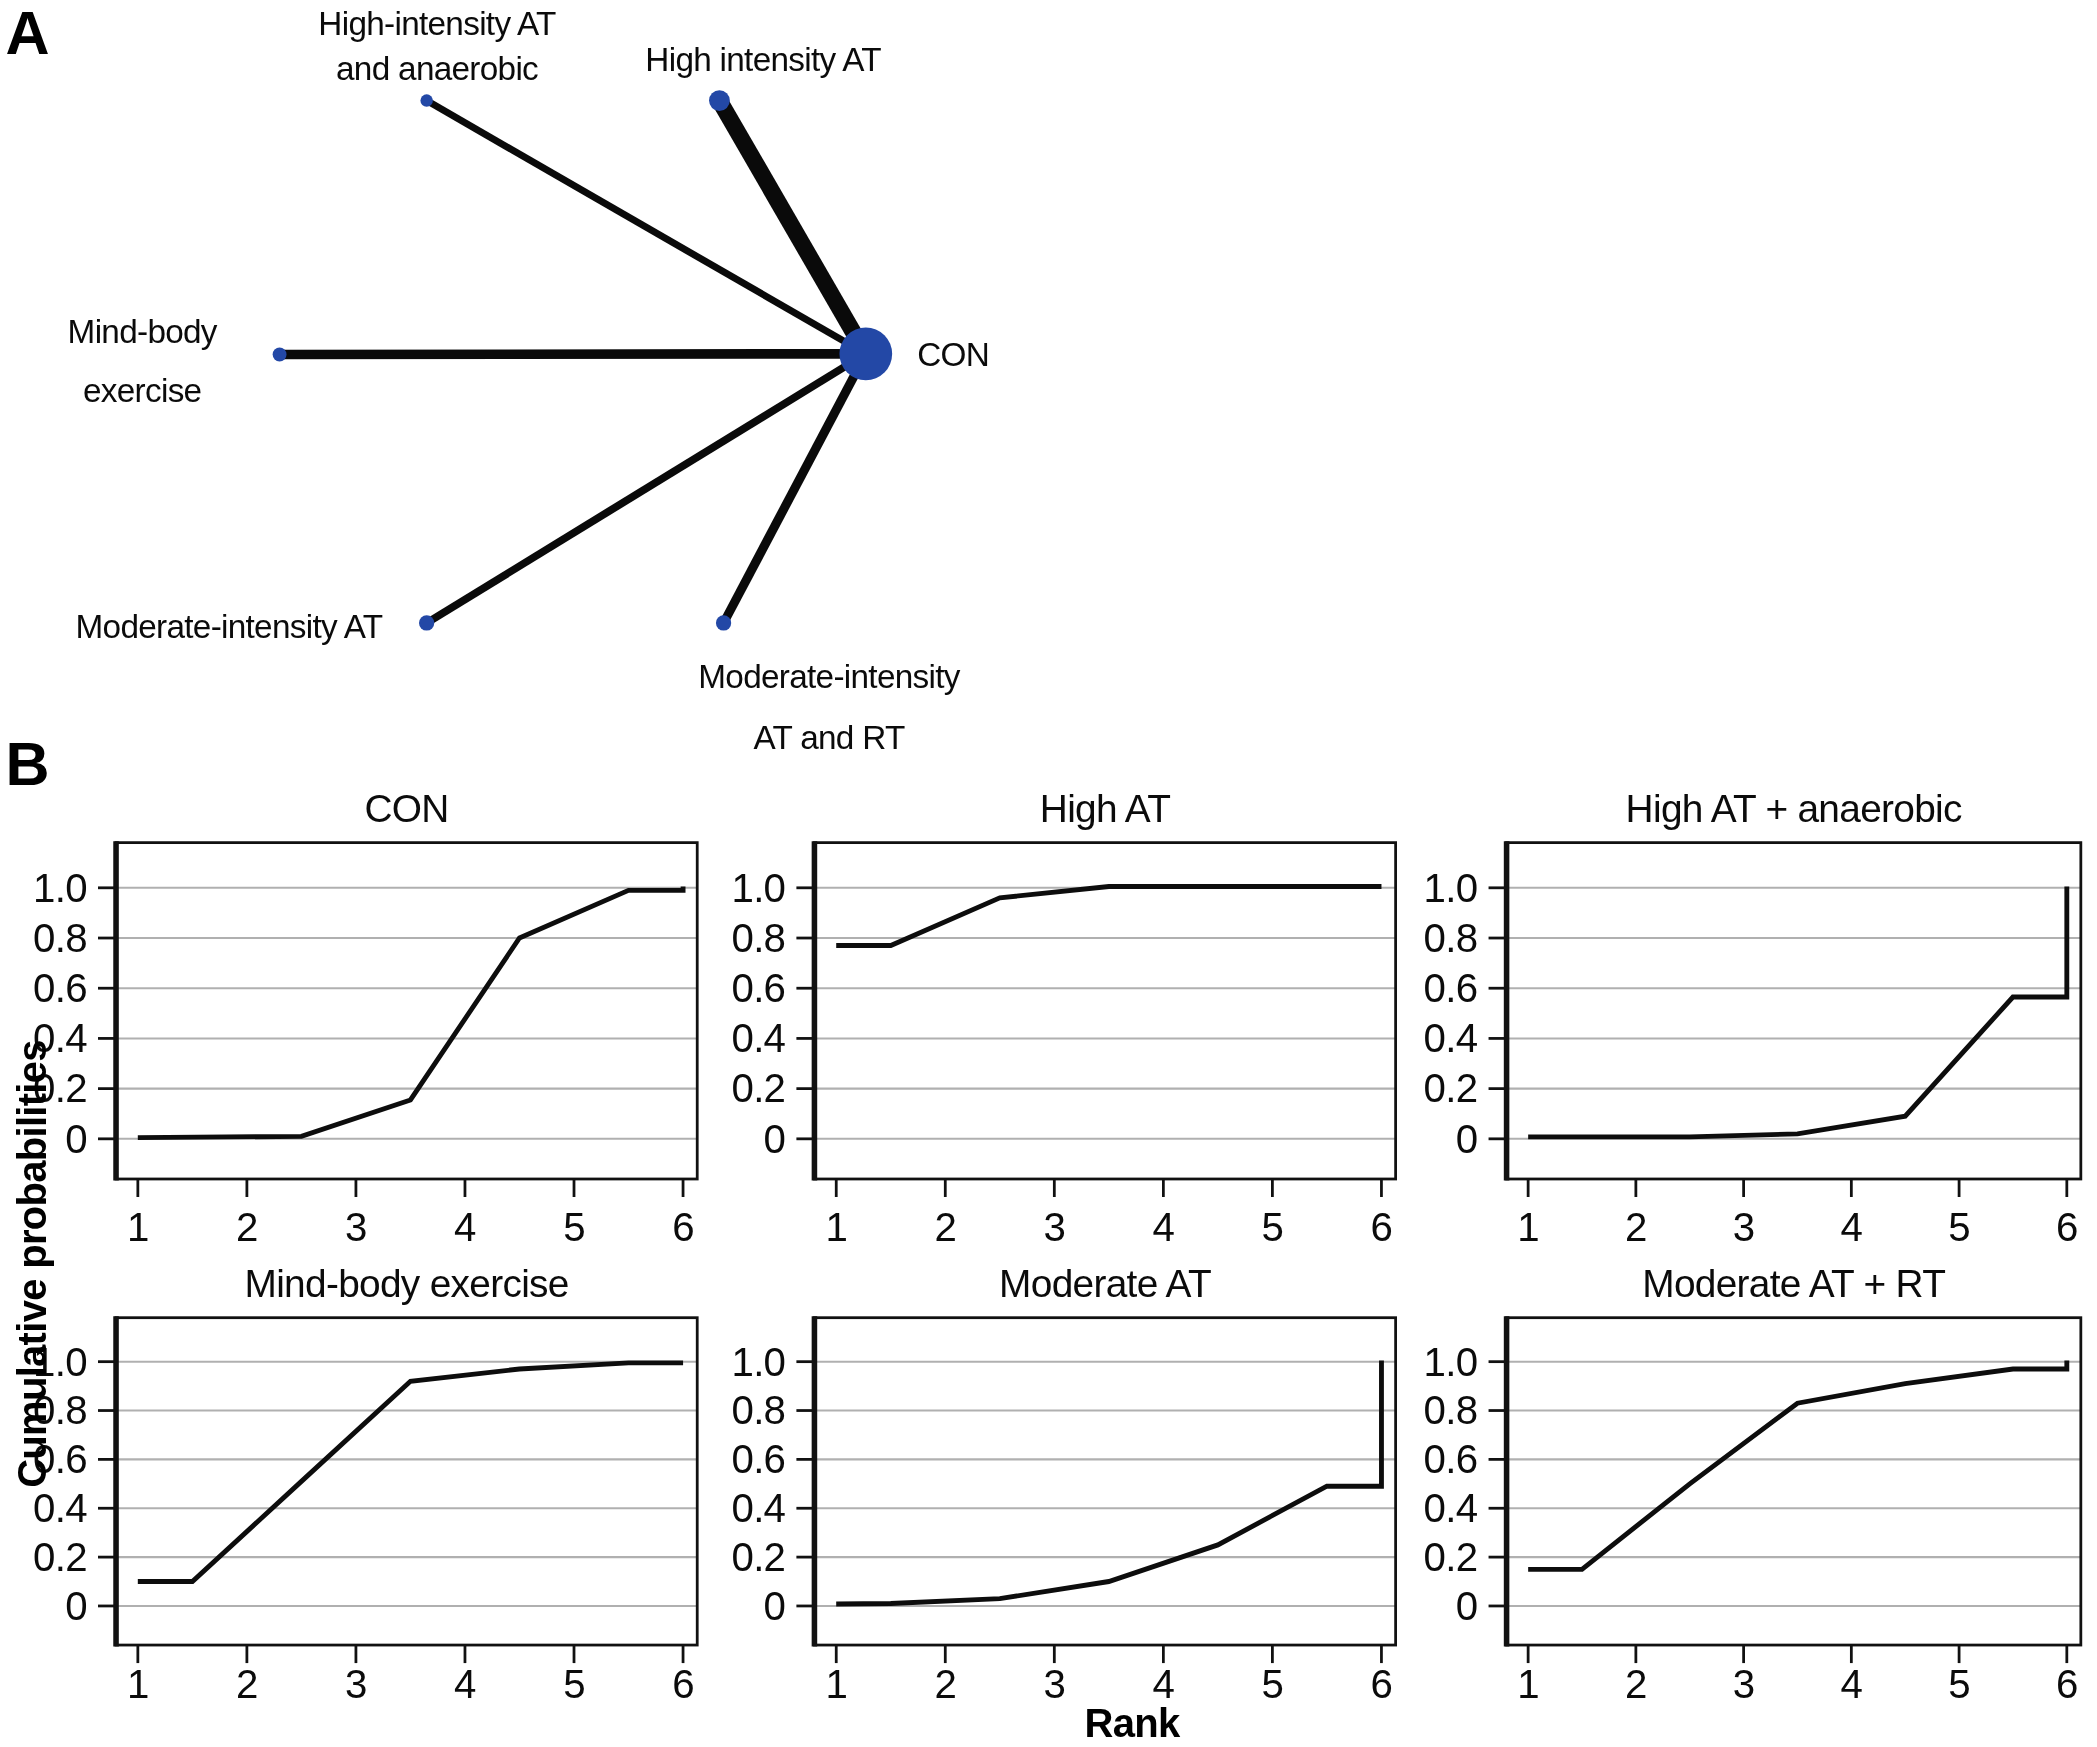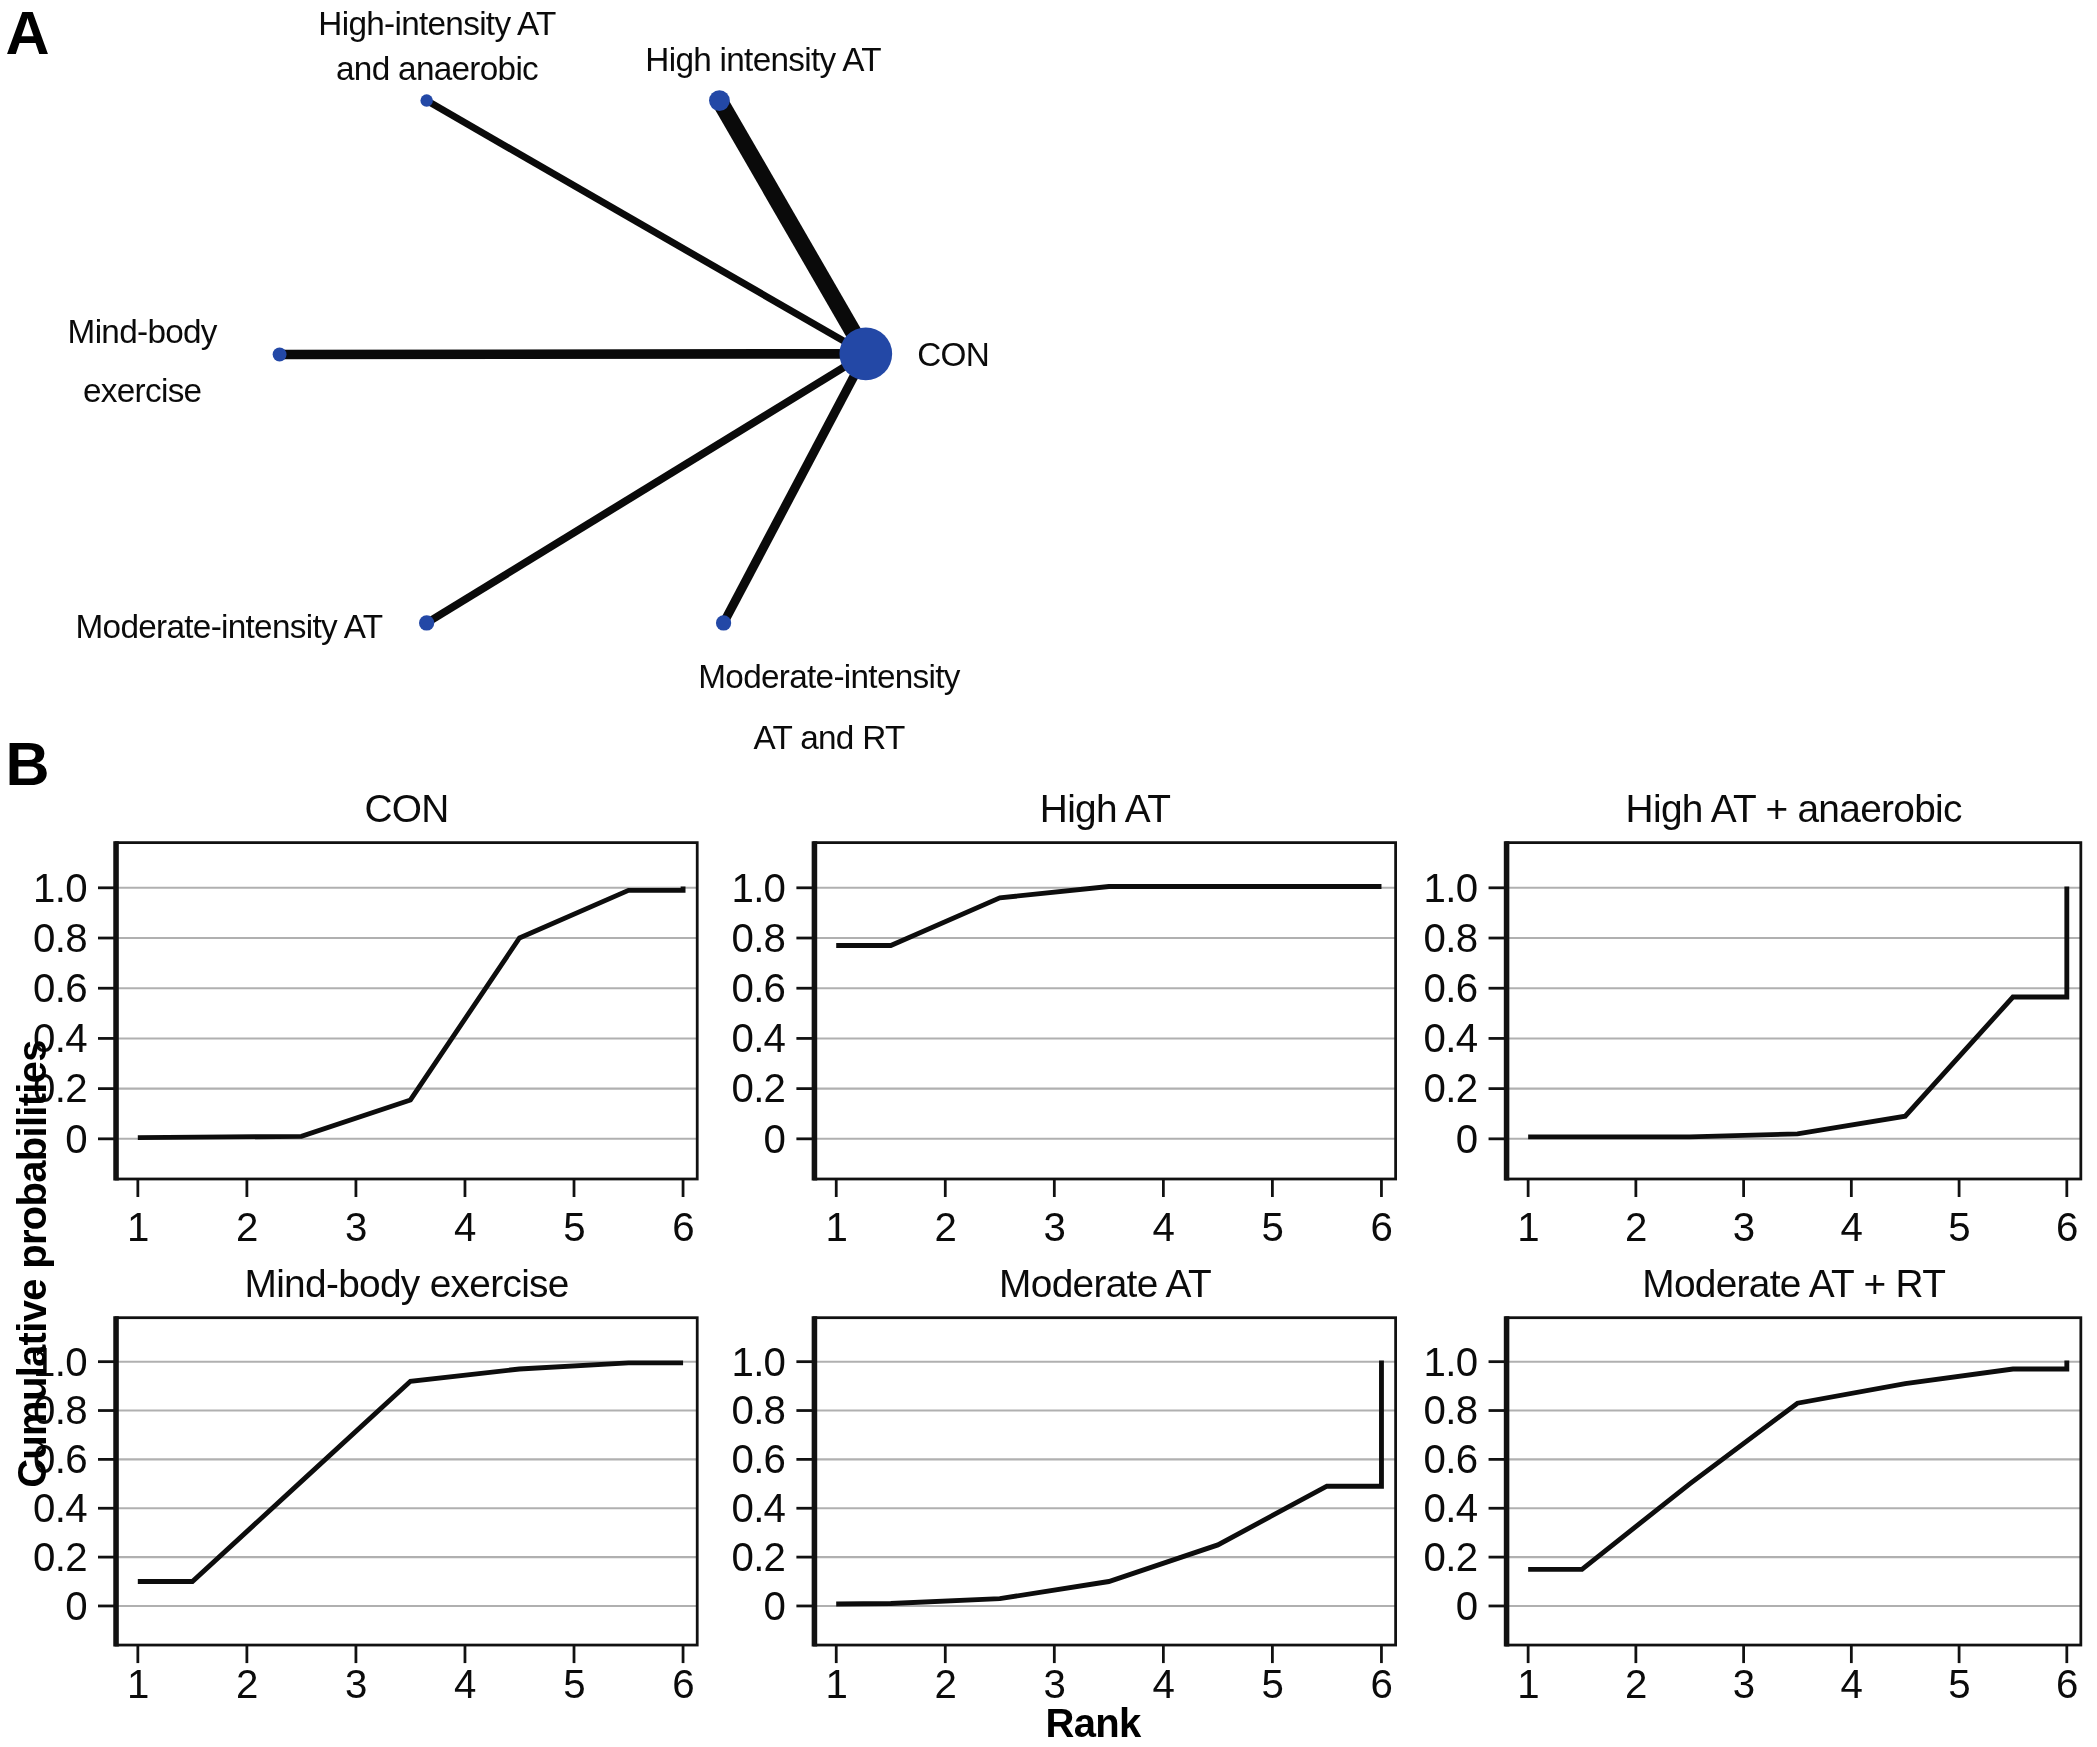--- a/index.html
+++ b/index.html
@@ -5,21 +5,21 @@
   html,body{margin:0;padding:0;background:#ffffff;}
   #figure{position:relative;width:2097px;height:1748px;background:#ffffff;overflow:hidden;
           font-family:"Liberation Sans", sans-serif;color:#000;}
   .panel-letter{position:absolute;font-size:61px;font-weight:700;letter-spacing:-1.4px;line-height:1;}
   #panel-a-label{left:5.6px;top:2.8px;}
   #panel-b-label{left:5.6px;top:734px;}
   #network-svg{position:absolute;left:0;top:0;}
   #plots-svg{position:absolute;left:0;top:749px;}
   #y-axis-title{position:absolute;left:32px;top:1264px;transform:translate(-50%,-50%) rotate(-90deg);
                 white-space:nowrap;font-size:40px;font-weight:600;letter-spacing:-0.7px;}
-  #x-axis-title{position:absolute;left:1093px;top:1701px;transform:translateX(-50%);
+  #x-axis-title{position:absolute;left:1132px;top:1701px;transform:translateX(-50%);
                 font-size:40px;font-weight:600;letter-spacing:-0.7px;}
   .net-label{font-size:48px;letter-spacing:-1px;fill:#0b0b0b;}
   .sub-title{font-size:56px;letter-spacing:-1px;fill:#0b0b0b;}
   .tick-label{font-size:58px;letter-spacing:-1px;fill:#0b0b0b;}
 </style>
 </head>
 <body>
 
 <div id="figure">
   <div class="panel-letter" id="panel-a-label">A</div>

